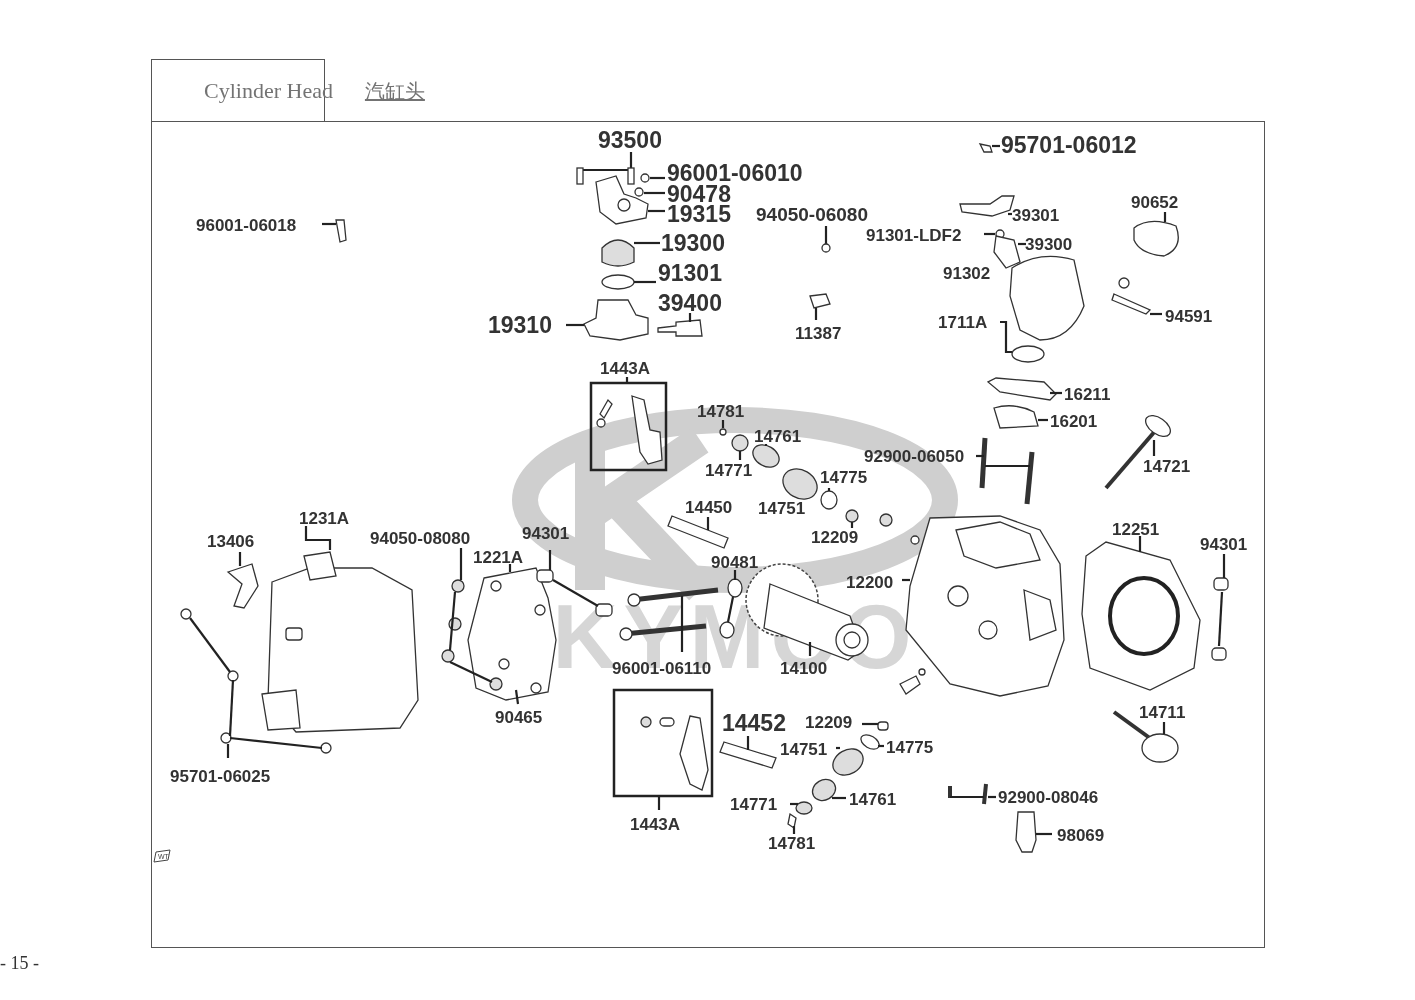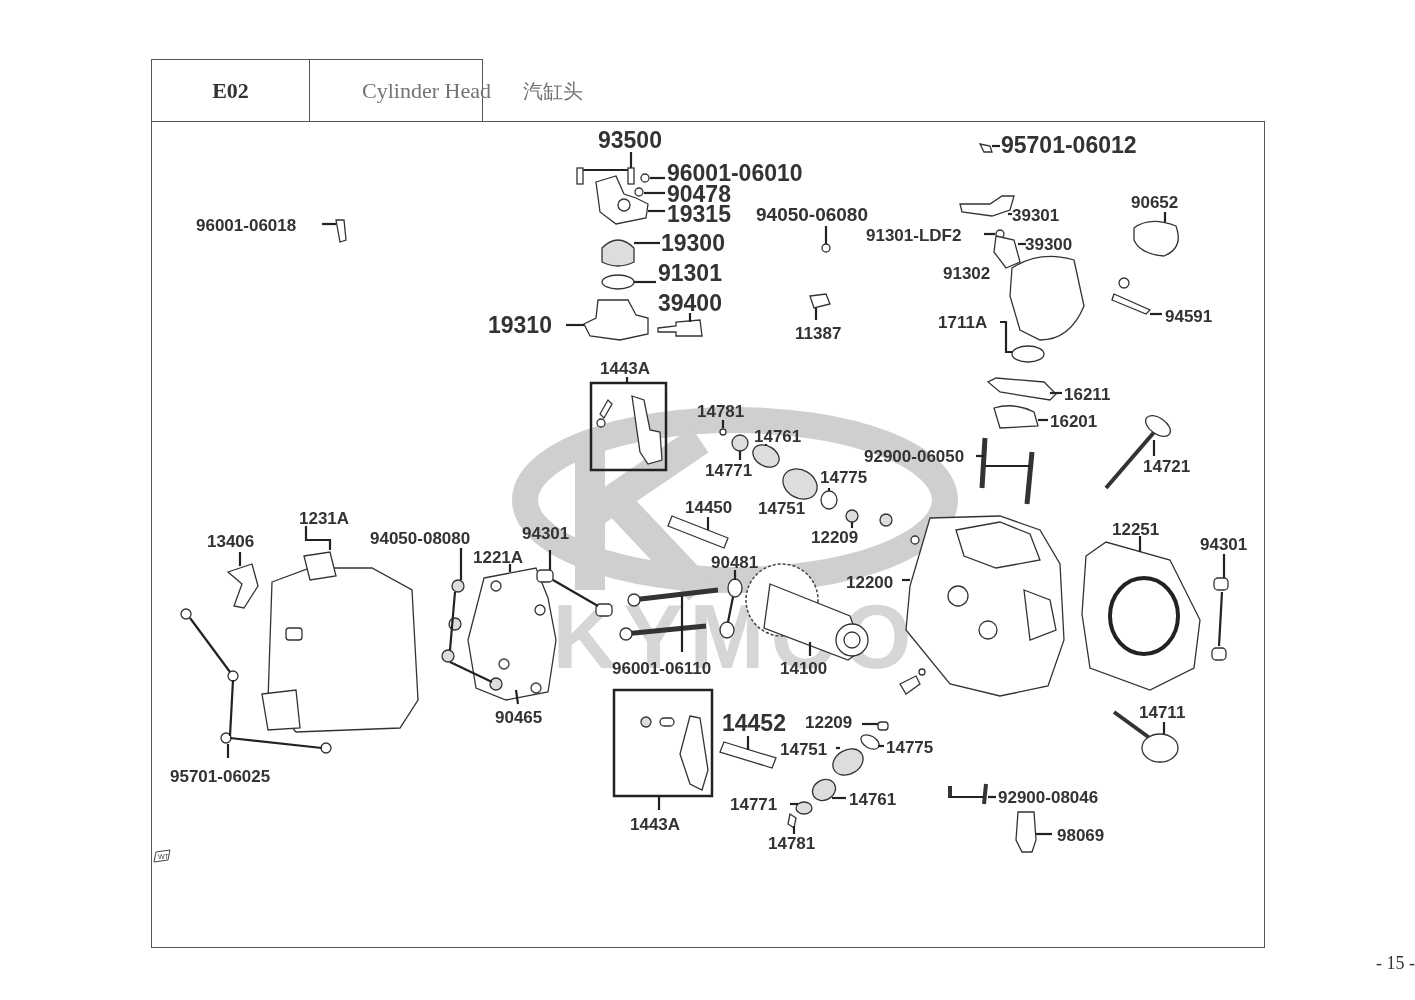--- a/index.html
+++ b/index.html
@@ -1,37 +1,36 @@
 <!DOCTYPE html>
 <html><head>
 <meta charset="utf-8">
 <style>
   html, body { margin: 0; padding: 0; background: #ffffff; }
   body { width: 1415px; height: 1000px; position: relative; overflow: hidden; font-family: "Liberation Sans", sans-serif; color: #222; }
   .hdr { position: absolute; left: 151px; top: 59px; height: 62px; border: 1px solid #555; border-bottom: none; display: flex; }
   .hdr .code { width: 157px; border-right: 1px solid #555; display: flex; align-items: center; justify-content: center; font-family: "Liberation Serif", serif; font-weight: bold; font-size: 22px; color: #333; }
   .hdr .title { width: 120px; display: flex; align-items: center; padding-left: 52px; font-family: "Liberation Serif", serif; font-size: 22px; color: #737373; white-space: nowrap; }
-  .hdr .title .cn { margin-left: 32px; font-family: "DejaVu Serif", serif; font-size: 20px; }
+  .hdr .title .cn { margin-left: 32px; font-family: "DejaVu Serif", serif; font-size: 20px; text-decoration: underline; }
   .frame { position: absolute; left: 151px; top: 121px; width: 1112px; height: 825px; border: 1px solid #555; }
-  .pageno { position: absolute; left: 0; width: 1415px; top: 953px; text-align: right; font-family: "Liberation Serif", serif; font-size: 18px; color: #333; }
+  .pageno { position: absolute; left: 0; width: 1415px; top: 953px; text-align: left; font-family: "Liberation Serif", serif; font-size: 18px; color: #333; }
   svg#diagram { position: absolute; left: 0; top: 0; }
   .lbl { font-family: "Liberation Sans", sans-serif; font-weight: bold; fill: #333; }
   .lbl.big { font-size: 23px; }
   .lbl.med { font-size: 19px; }
   .lbl.sm { font-size: 17px; }
   .ln { stroke: #222; stroke-width: 2.2; fill: none; }
   .part { stroke: #333; stroke-width: 1.3; fill: #fff; }
   .partg { stroke: #333; stroke-width: 1.3; fill: #ddd; }
   .wm { fill: none; stroke: #cfcfcf; }
 </style>
 </head>
 <body>
 
 <div class="hdr">
-  <div class="code">E02</div>
   <div class="title">
     <span>Cylinder Head</span>
     <span class="cn">汽缸头</span>
   </div>
 </div>
 <div class="frame"></div>
 
 <svg id="diagram" width="1415" height="1000" viewBox="0 0 1415 1000">
 
   <g>

